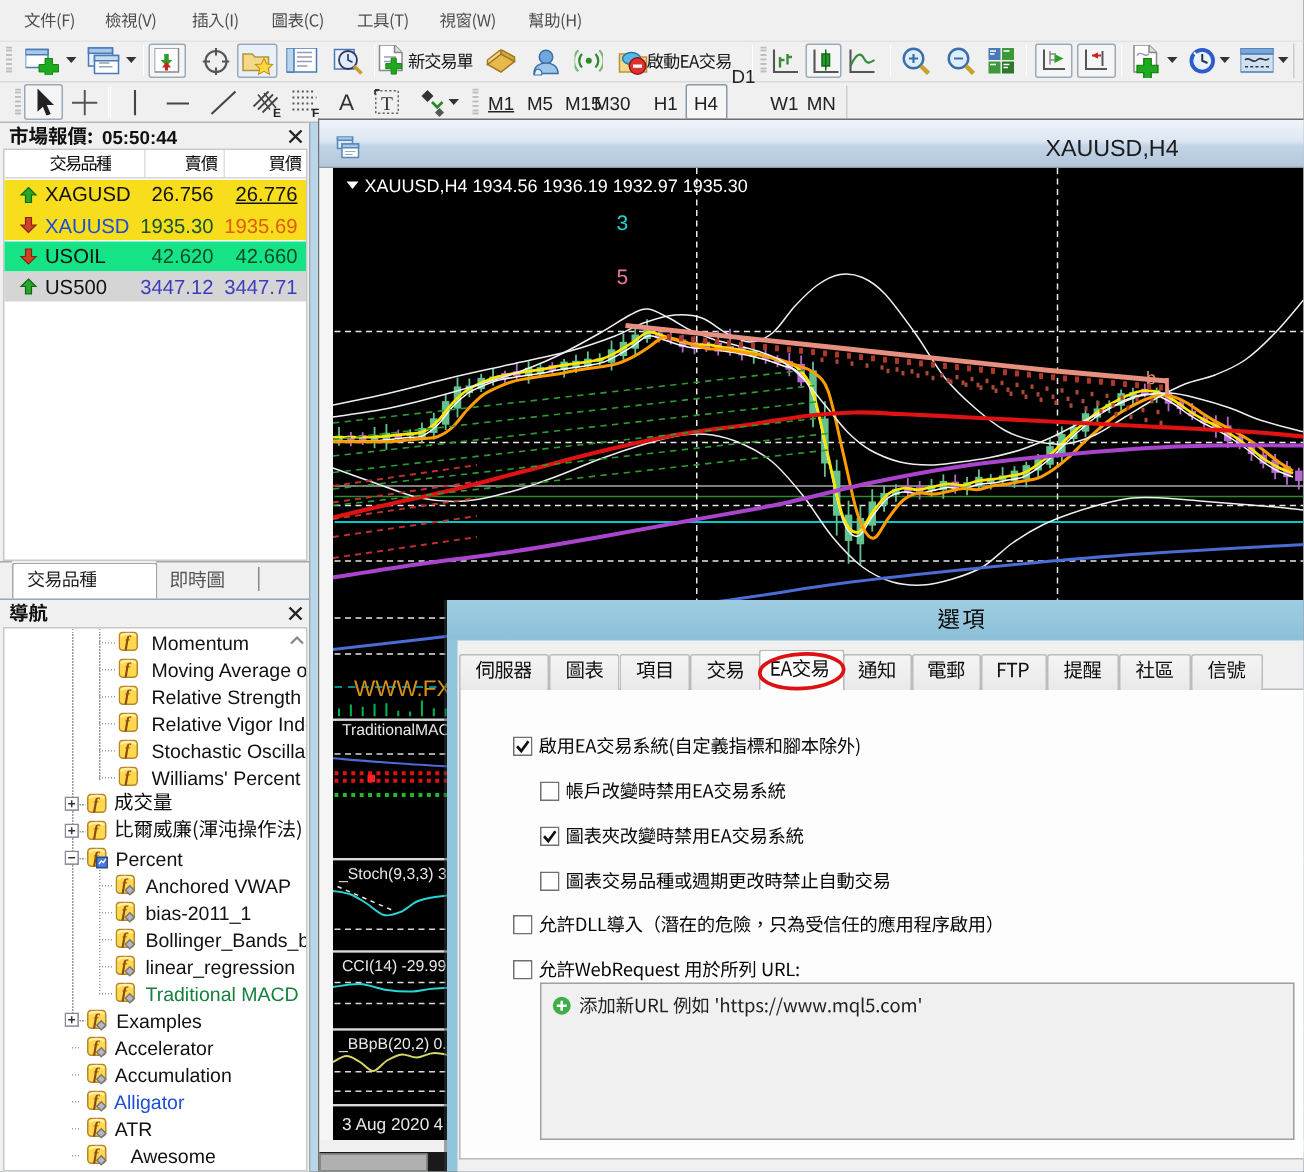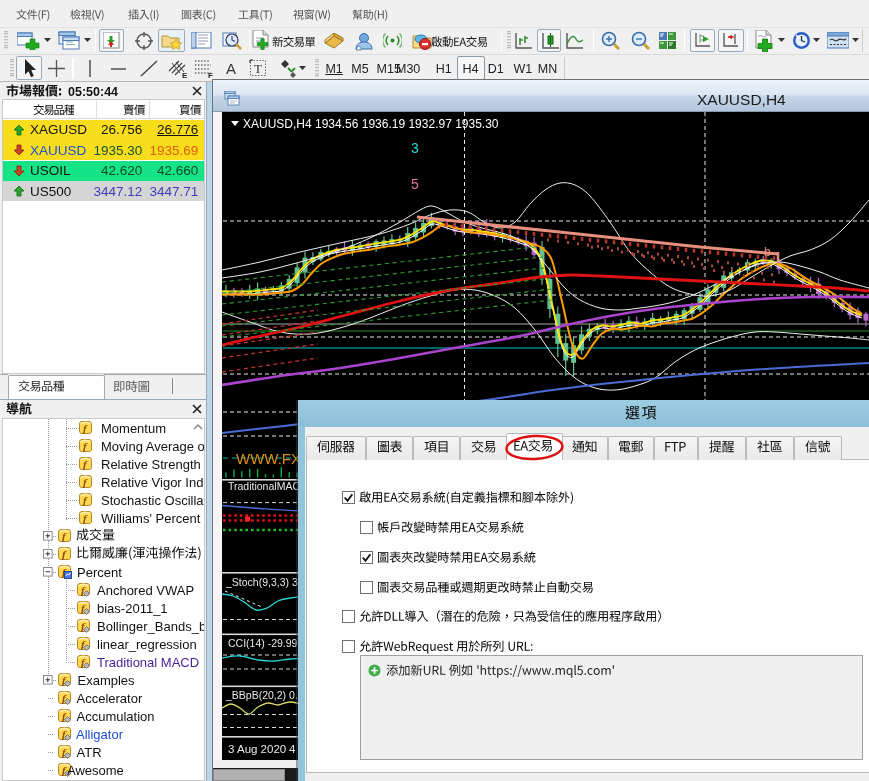--- a/index.html
+++ b/index.html
@@ -483,21 +483,21 @@
       <rect x="1" y="16" width="4" height="1.3"></rect>
     </g>
   </svg>
 <div style="position:absolute;left:325.4px;top:62px;font:12.5px 'Liberation Sans',sans-serif;color:#222;white-space:pre;text-decoration:underline;">M1</div>
 <div style="position:absolute;left:351.3px;top:62px;font:12.5px 'Liberation Sans',sans-serif;color:#222;white-space:pre;">M5</div>
 <div style="position:absolute;left:376.6px;top:62px;font:12.5px 'Liberation Sans',sans-serif;color:#222;white-space:pre;">M15</div>
 <div style="position:absolute;left:396px;top:62px;font:12.5px 'Liberation Sans',sans-serif;color:#222;white-space:pre;">M30</div>
 <div style="position:absolute;left:435.8px;top:62px;font:12.5px 'Liberation Sans',sans-serif;color:#222;white-space:pre;">H1</div>
 <div style="position:absolute;left:456.8px;top:56px;width:28px;height:24px;background:#f6f6f6;border:1px solid #8899aa;border-radius:2px;"></div>
 <div style="position:absolute;left:462.6px;top:62px;font:12.5px 'Liberation Sans',sans-serif;color:#222;white-space:pre;">H4</div>
-<div style="position:absolute;left:487.7px;top:62px;font:12.5px 'Liberation Sans',sans-serif;color:#222;white-space:pre;text-align:center;">D1</div>
+<div style="position:absolute;left:487.7px;top:44px;font:12.5px 'Liberation Sans',sans-serif;color:#222;white-space:pre;text-align:center;">D1</div>
 <div style="position:absolute;left:513.5px;top:62px;font:12.5px 'Liberation Sans',sans-serif;color:#222;white-space:pre;">W1</div>
 <div style="position:absolute;left:537.8px;top:62px;font:12.5px 'Liberation Sans',sans-serif;color:#222;white-space:pre;">MN</div>
 <div style="position:absolute;left:564px;top:57px;width:1px;height:22px;background:#cccccc;"></div>
 <div style="position:absolute;left:0px;top:82px;width:869px;height:699px;background:#b9d7e9;"></div>
 <div style="position:absolute;left:212px;top:79px;width:657px;height:702px;background:#e8e8e8;border-left:1px solid #707070;border-top:1px solid #707070;"></div>
 <div style="position:absolute;left:213px;top:80px;width:656px;height:31px;background:linear-gradient(#eef3fa,#dce7f3 45%,#c3d4e6 55%,#b3c7dc);"></div>
 <svg style="position:absolute;left:224px;top:91px;" width="16" height="16" viewBox="0 0 16 16">
     <rect x="1" y="0" width="10" height="8" fill="#dce8f5" stroke="#5a87b8"></rect>
     <rect x="1" y="0" width="10" height="2.5" fill="#a8c8e8" stroke="#5a87b8"></rect>
 <rect x="4" y="5" width="11" height="9" fill="#fff" stroke="#5a87b8"></rect>
@@ -1159,21 +1159,21 @@
     <path d="M9.5 7.5l3 3-3 3-3-3z" fill="#b8b8c0" stroke="#777"></path>
   </svg>
 <div style="position:absolute;left:97px;top:636.7px;font:13px 'Liberation Sans',sans-serif;color:#111;white-space:pre;max-width:107px;overflow:hidden;">linear_regression</div>
 <div style="position:absolute;left:66px;top:661.7px;width:10px;height:1px;background:repeating-linear-gradient(to right,#999 0 1px,transparent 1px 2px);"></div>
 <svg style="position:absolute;left:77px;top:655px;" width="14.5" height="14.5" viewBox="0 0 14.5 14.5">
     <rect x="0.5" y="0.5" width="12" height="12" rx="2.5" fill="#ffd84d" stroke="#b8862a"></rect>
     <path d="M1.5 3c3-2 7-2 10 0" stroke="#fff0b0" stroke-width="1.5" fill="none"></path>
     <text x="4" y="10.5" font-family="Liberation Serif" font-size="11" font-style="italic" font-weight="bold" fill="#8a4a10">f</text>
     <path d="M9.5 7.5l3 3-3 3-3-3z" fill="#b8b8c0" stroke="#777"></path>
   </svg>
-<div style="position:absolute;left:97px;top:654.7px;font:13px 'Liberation Sans',sans-serif;color:#4c1d95;white-space:pre;max-width:107px;overflow:hidden;">Traditional MACD</div>
+<div style="position:absolute;left:97px;top:654.7px;font:13px 'Liberation Sans',sans-serif;color:#15803d;white-space:pre;max-width:107px;overflow:hidden;">Traditional MACD</div>
 <svg style="position:absolute;left:43px;top:675.2px;" width="10" height="10" viewBox="0 0 10 10">
     <rect x="0.5" y="0.5" width="8.6" height="8.6" fill="#fff" stroke="#889"></rect>
     <path d="M2.5 4.8h4.6" stroke="#333"></path>
     <path d="M4.8 2.5v4.6" stroke="#333"></path>
   </svg>
 <div style="position:absolute;left:53px;top:679.7px;width:4px;height:1px;background:repeating-linear-gradient(to right,#999 0 1px,transparent 1px 2px);"></div>
 <svg style="position:absolute;left:58px;top:673px;" width="14.5" height="14.5" viewBox="0 0 14.5 14.5">
     <rect x="0.5" y="0.5" width="12" height="12" rx="2.5" fill="#ffd84d" stroke="#b8862a"></rect>
     <path d="M1.5 3c3-2 7-2 10 0" stroke="#fff0b0" stroke-width="1.5" fill="none"></path>
     <text x="4" y="10.5" font-family="Liberation Serif" font-size="11" font-style="italic" font-weight="bold" fill="#8a4a10">f</text>
@@ -1212,21 +1212,21 @@
     <path d="M9.5 7.5l3 3-3 3-3-3z" fill="#b8b8c0" stroke="#777"></path>
   </svg>
 <div style="position:absolute;left:76.5px;top:744.7px;font:13px 'Liberation Sans',sans-serif;color:#111;white-space:pre;">ATR</div>
 <div style="position:absolute;left:47.5px;top:769.7px;width:6px;height:1px;background:repeating-linear-gradient(to right,#999 0 1px,transparent 1px 2px);"></div>
 <svg style="position:absolute;left:57.5px;top:763px;" width="14.5" height="14.5" viewBox="0 0 14.5 14.5">
     <rect x="0.5" y="0.5" width="12" height="12" rx="2.5" fill="#ffd84d" stroke="#b8862a"></rect>
     <path d="M1.5 3c3-2 7-2 10 0" stroke="#fff0b0" stroke-width="1.5" fill="none"></path>
     <text x="4" y="10.5" font-family="Liberation Serif" font-size="11" font-style="italic" font-weight="bold" fill="#8a4a10">f</text>
     <path d="M9.5 7.5l3 3-3 3-3-3z" fill="#b8b8c0" stroke="#777"></path>
   </svg>
-<div style="position:absolute;left:67px;top:762.7px;font:13px 'Liberation Sans',sans-serif;color:#111;white-space:pre;">Awesome</div>
+<div style="position:absolute;left:87px;top:762.7px;font:13px 'Liberation Sans',sans-serif;color:#111;white-space:pre;">Awesome</div>
 <div style="position:absolute;left:296px;top:400px;width:2px;height:381px;background:rgba(60,60,60,0.45);"></div>
 <div style="position:absolute;left:298px;top:400px;width:571px;height:381px;background:linear-gradient(#9ecde2,#8cc0d8 26px,#92c5dc 27px);"></div>
 <div style="position:absolute;left:625px;top:405px;"><svg style="" width="33.0" height="17.4" viewBox="0 0 33.0 17.4">
       <g fill="#0a0a0a" transform="translate(0,13.20) scale(0.015000)">
         <use href="#g55" x="0.0"></use>
         <use href="#g56" x="1100.0"></use>
       </g>
     </svg></div>
 <div style="position:absolute;left:305px;top:427px;width:564px;height:354px;background:#f0f0f0;"></div>
 <div style="position:absolute;left:306px;top:459px;width:563px;height:314px;background:#fdfdfd;border:1px solid #b8b8b8;border-right:none;"></div>

